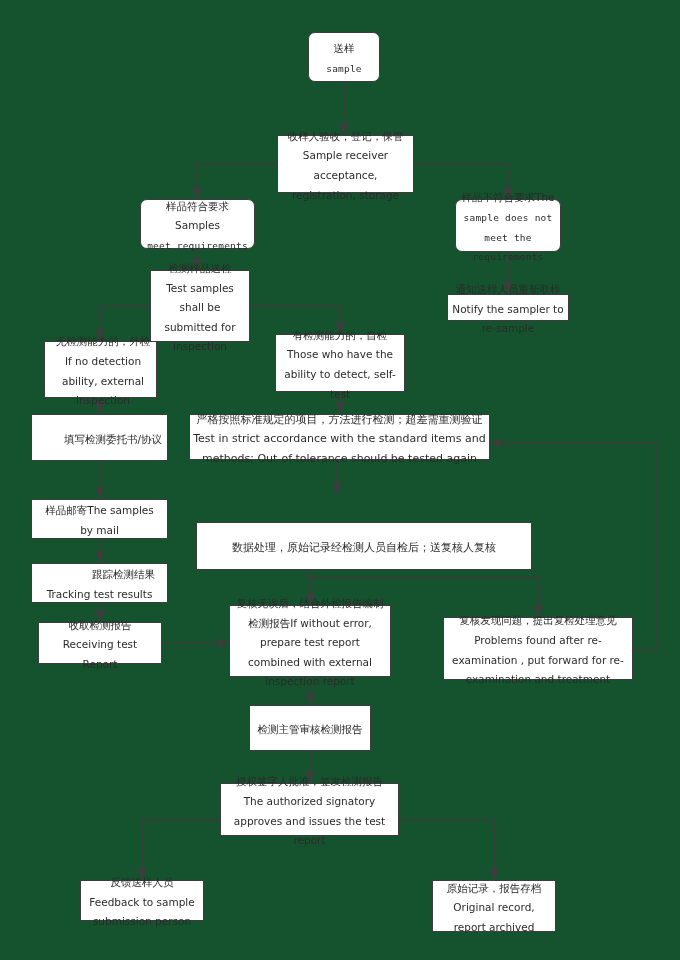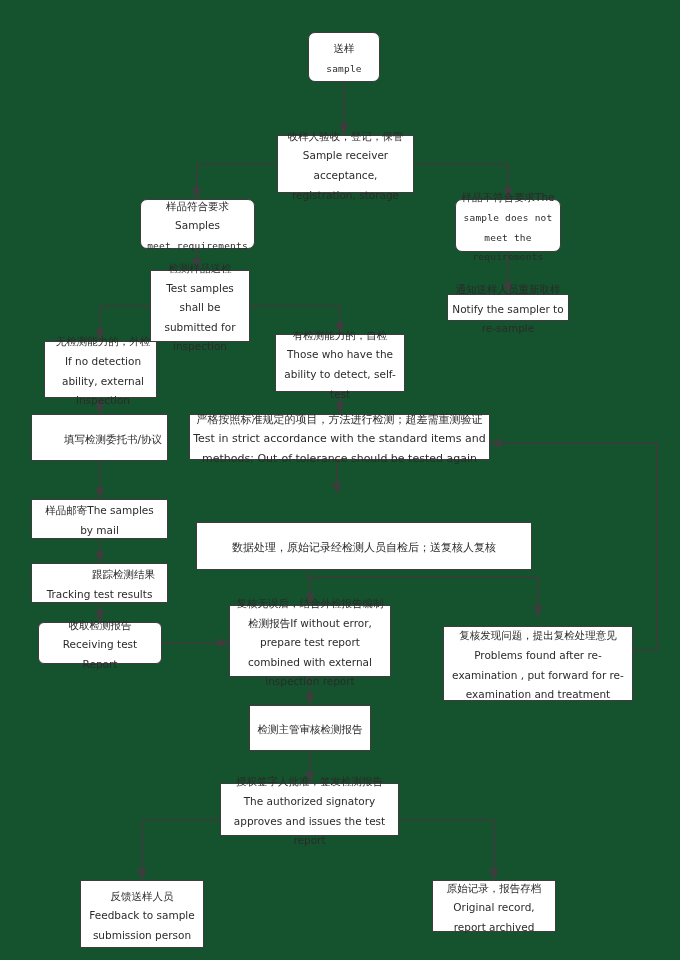--- a/index.html
+++ b/index.html
@@ -128,44 +128,44 @@
       </div>
       <div class="node" style="left: 31px; top: 499px; width: 137px; height: 40px;">
         <span class="txt"><span style="font-size: 10.5px;">样品邮寄The samples</span><br><span style="white-space: pre-line; font-size: 10.5px;">by mail</span></span>
       </div>
       <div class="node" style="left: 196px; top: 494px; width: 336px; height: 48px; margin-top: 28px;">
         <span class="txt"><span style="font-size: 11px;">数据处理，原始记录经检测人员自检后；送复核人复核</span><br></span>
       </div>
       <div class="node" style="left: 31px; top: 563px; width: 137px; height: 40px;">
         <span class="txt"><span style="font-size: 10.5px; padding-left: 48px;">跟踪检测结果</span><br><span style="white-space: pre-line; font-size: 10.5px;">Tracking test results</span></span>
       </div>
-      <div class="node" style="left: 38px; top: 622px; width: 124px; height: 42px; border-radius: 6px;">
+      <div class="node" style="left: 38px; top: 622px; width: 124px; height: 42px;">
         <span class="txt"><span style="font-size: 10.5px;">收取检测报告</span><br><span style="white-space: pre-line; font-size: 10.5px;">Receiving test
 Report</span></span>
       </div>
       <div class="node" style="left: 229px; top: 605px; width: 162px; height: 72px;">
         <span class="txt"><span style="font-size: 10.5px;">复核无误后，结合外检报告编制</span><br><span style="white-space: pre-line; font-size: 10.5px;">检测报告If without error,
 prepare test report
 combined with external
 inspection report</span></span>
       </div>
-      <div class="node" style="left: 443px; top: 617px; width: 190px; height: 75px; margin-top: 9px;">
+      <div class="node" style="left: 443px; top: 617px; width: 190px; height: 63px;">
         <span class="txt"><span style="font-size: 10.5px;">复核发现问题，提出复检处理意见</span><br><span style="white-space: pre-line; font-size: 10.5px;">Problems found after re-
 examination , put forward for re-
 examination and treatment</span></span>
       </div>
       <div class="node" style="left: 249px; top: 705px; width: 122px; height: 46px;">
         <span class="txt"><span style="font-size: 10.5px;">检测主管审核检测报告</span><br></span>
       </div>
       <div class="node" style="left: 220px; top: 783px; width: 179px; height: 53px;">
         <span class="txt"><span style="font-size: 10.5px;">授权签字人批准，签发检测报告</span><br><span style="white-space: pre-line; font-size: 10.5px;">The authorized signatory
 approves and issues the test
 report</span></span>
       </div>
-      <div class="node" style="left: 80px; top: 880px; width: 124px; height: 68px; align-items: center;">
+      <div class="node" style="left: 80px; top: 880px; width: 124px; height: 41px; align-items: center;">
         <span class="txt"><span style="font-size: 10.5px;">反馈送样人员</span><br><span style="white-space: pre-line; font-size: 10.5px;">Feedback to sample
 submission person</span></span>
       </div>
       <div class="node" style="left: 432px; top: 880px; width: 124px; height: 52px;">
         <span class="txt"><span style="font-size: 10.5px;">原始记录，报告存档</span><br><span style="white-space: pre-line; font-size: 10.5px;">Original record,
 report archived</span></span>
       </div>
     </div>
 </div>
 

